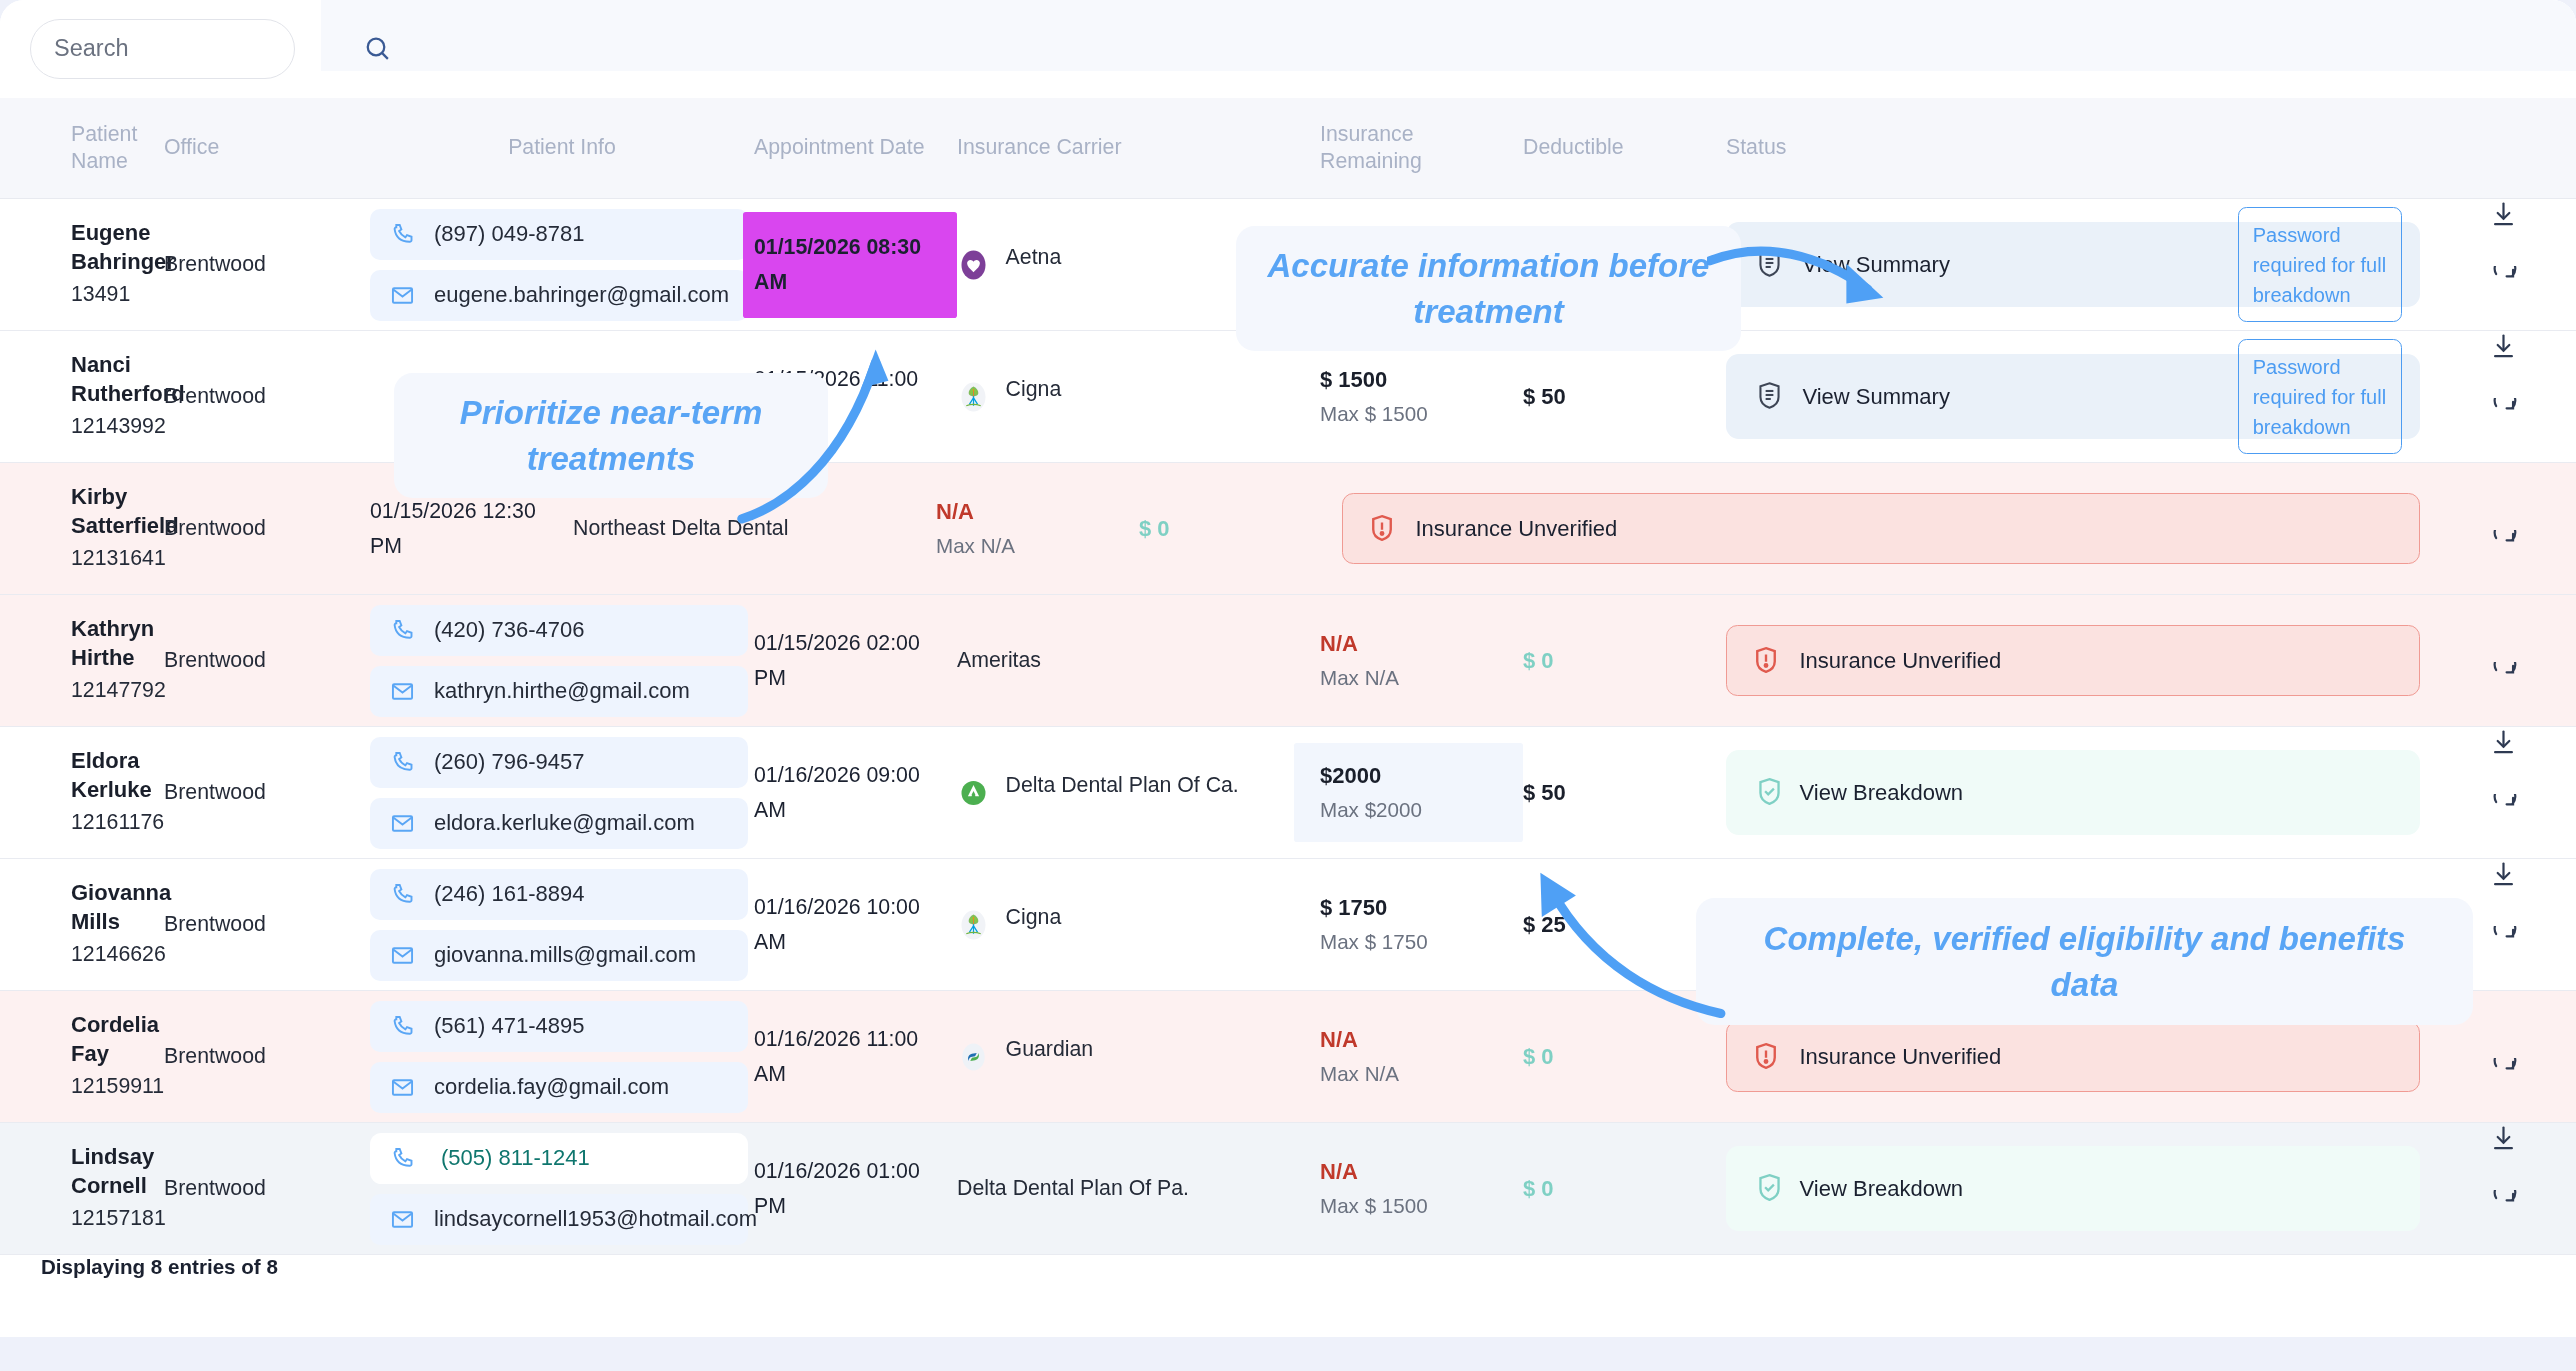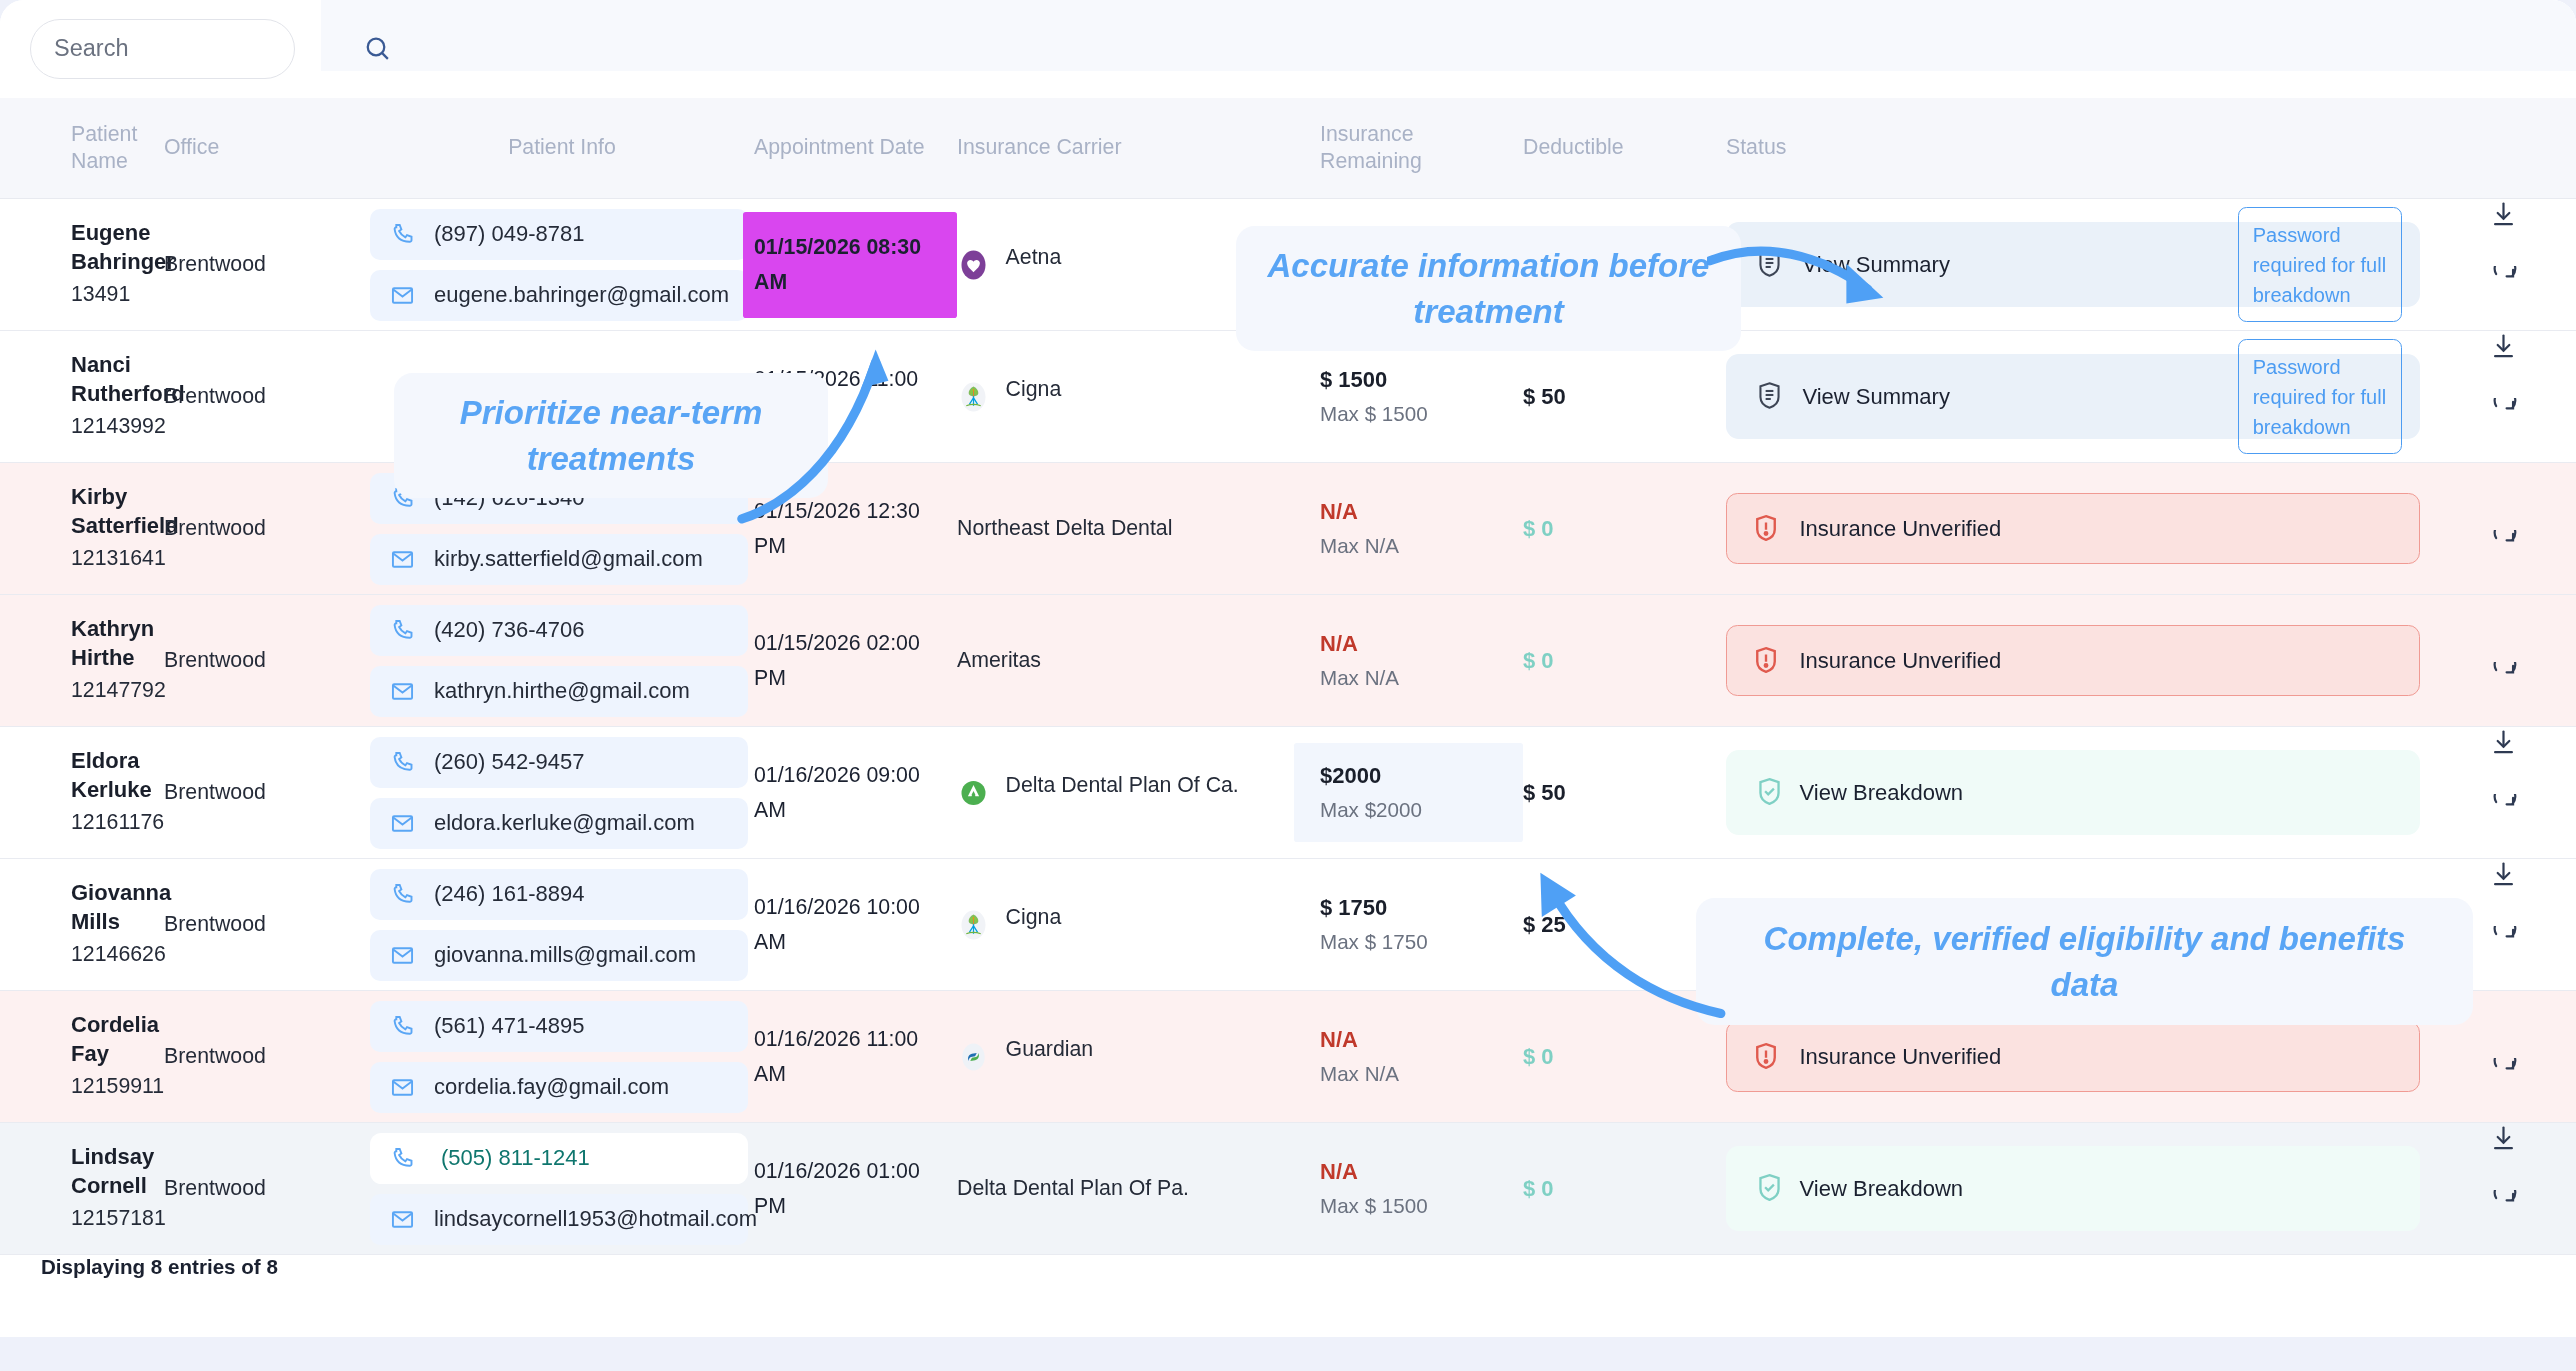--- a/index.html
+++ b/index.html
@@ -329,35 +329,20 @@
         </div>
         <div class="trow warn">
     <div class="cell c-name">
       <div class="pname">Kirby</div>
             <div class="pname">Satterfield</div>
             <div class="pid">12131641</div>
     </div>
     <div class="cell c-office">
       <span class="office">Brentwood</span>
     </div>
-    <div class="cell c-info">
-      <div class="chip">
-        <span class="chip-ico"><svg viewBox="0 0 24 24" width="27" height="27" fill="none" stroke="#5aa6f5" stroke-width="1.7">
-                  <path d="M6.5 3.5h3l1.5 4-2 1.4a12 12 0 005.6 5.6l1.4-2 4 1.5v3c0 .9-.8 1.6-1.7 1.5C10.3 18.2 5.8 13.7 5 7.2 4.9 6.3 5.6 5.5 6.5 5.5z"></path>
-                </svg></span>
-        <span class="chip-txt">(142) 626-1340</span>
-      </div>
-      <div class="chip">
-        <span class="chip-ico"><svg viewBox="0 0 24 24" width="27" height="27" fill="none" stroke="#5aa6f5" stroke-width="1.7">
-                  <rect x="3.5" y="5.5" width="17" height="13" rx="1"></rect>
-                  <path d="M3.5 6.5l8.5 6.5 8.5-6.5"></path>
-                </svg></span>
-        <span class="chip-txt">kirby.satterfield@gmail.com</span>
-      </div>
-          </div>
     <div class="cell c-date">
       <div class="">
               <div class="dt">01/15/2026 12:30</div>
       <div class="dt">PM</div>
             </div>
     </div>
     <div class="cell c-carrier">
             <div class="carrier">
 
       <span class="carrier-name">Northeast Delta Dental</span>
@@ -454,21 +439,21 @@
             <div class="pid">12161176</div>
     </div>
     <div class="cell c-office">
       <span class="office">Brentwood</span>
     </div>
     <div class="cell c-info">
       <div class="chip">
         <span class="chip-ico"><svg viewBox="0 0 24 24" width="27" height="27" fill="none" stroke="#5aa6f5" stroke-width="1.7">
                   <path d="M6.5 3.5h3l1.5 4-2 1.4a12 12 0 005.6 5.6l1.4-2 4 1.5v3c0 .9-.8 1.6-1.7 1.5C10.3 18.2 5.8 13.7 5 7.2 4.9 6.3 5.6 5.5 6.5 5.5z"></path>
                 </svg></span>
-        <span class="chip-txt">(260) 542-9457</span>
+        <span class="chip-txt">(260) 796-9457</span>
       </div>
       <div class="chip">
         <span class="chip-ico"><svg viewBox="0 0 24 24" width="27" height="27" fill="none" stroke="#5aa6f5" stroke-width="1.7">
                   <rect x="3.5" y="5.5" width="17" height="13" rx="1"></rect>
                   <path d="M3.5 6.5l8.5 6.5 8.5-6.5"></path>
                 </svg></span>
         <span class="chip-txt">eldora.kerluke@gmail.com</span>
       </div>
           </div>
     <div class="cell c-date">

